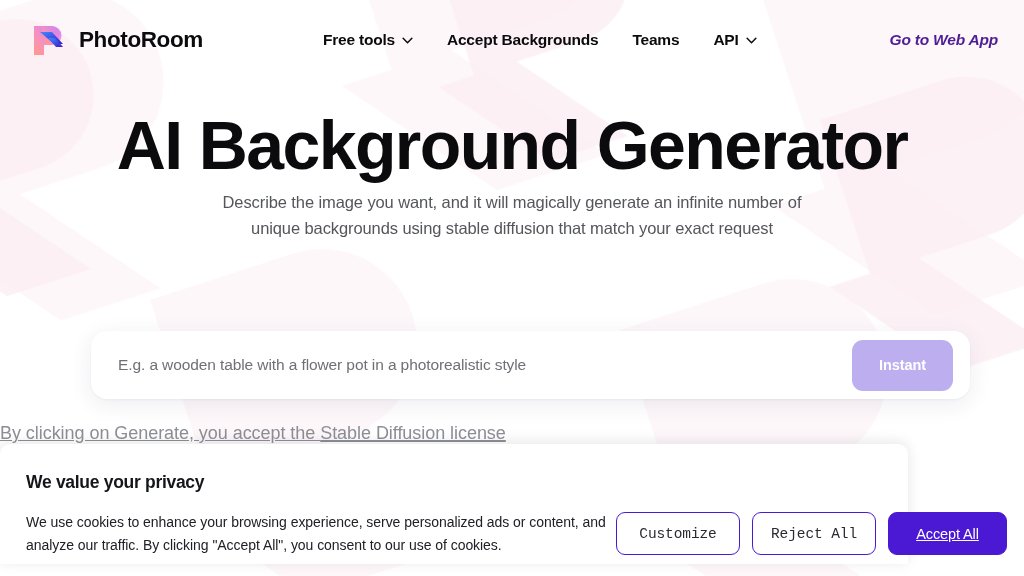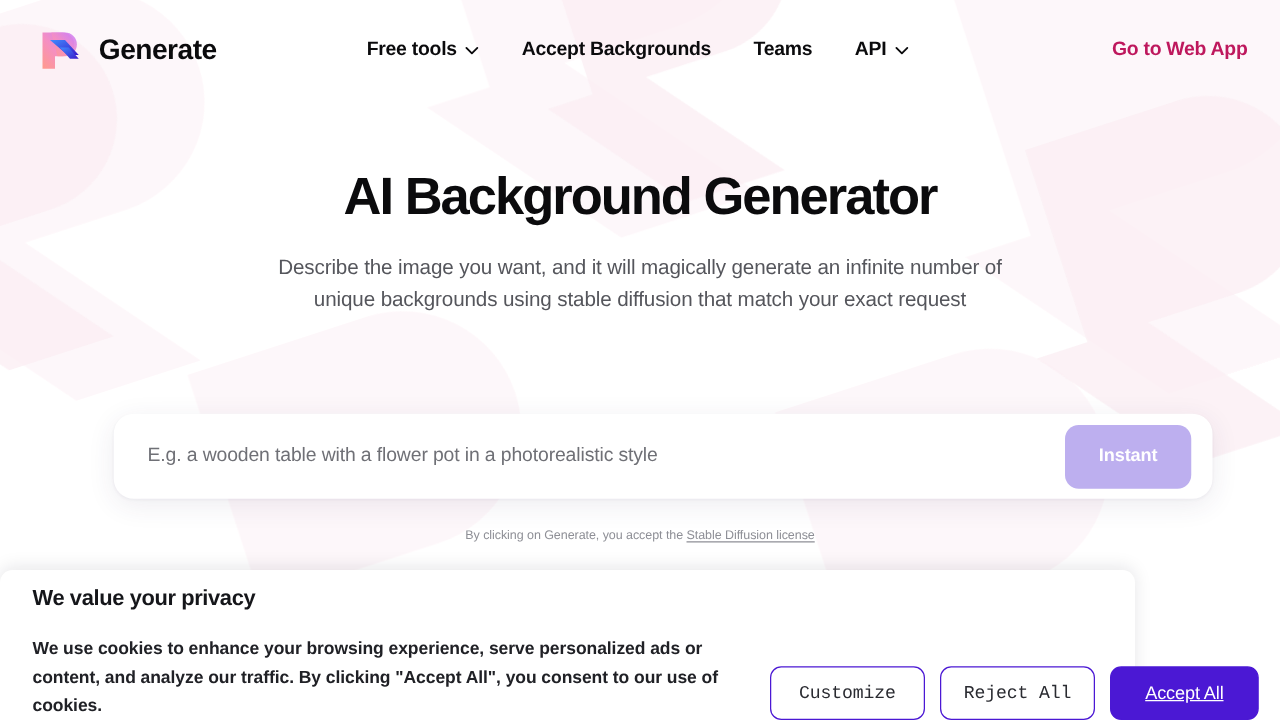--- a/index.html
+++ b/index.html
@@ -95,36 +95,37 @@
 
   .header-right {
     margin-left: auto;
     display: flex;
     align-items: center;
   }
 
   .cta-link {
     font-size: 15.5px;
     font-weight: bold;
-    color: #be185d;
+    color: #4c1d95;
     letter-spacing: -0.2px;
     cursor: pointer;
     white-space: nowrap;
+    font-style: italic;
   }
 
   
   .hero {
     text-align: center;
     position: relative;
     z-index: 2;
   }
 
   .hero-title {
-    margin-top: 46px;
-    font-size: 42px;
+    margin-top: 34px;
+    font-size: 68px;
     line-height: 62px;
     font-weight: bold;
     letter-spacing: -1.6px;
     color: #0b0b0d;
   }
 
   .hero-sub {
     margin: 14px auto 12px;
     width: 580px;
     font-size: 16.5px;
@@ -179,49 +180,49 @@
     letter-spacing: -0.1px;
     cursor: pointer;
   }
 
   
   .disclaimer {
     position: absolute;
     top: 423px;
     left: 0;
     width: 1024px;
-    text-align: center;
-    font-size: 10px;
+    font-size: 18px;
     color: #8e8f96;
     letter-spacing: -0.05px;
     z-index: 2;
+    text-decoration: underline;
   }
 
   .disclaimer a {
     color: #8e8f96;
     text-decoration: underline;
     text-underline-offset: 2px;
     cursor: pointer;
   }
 
   
   .cookie-banner {
     position: absolute;
     left: 0;
-    bottom: 0;
+    bottom: 12px;
     width: 908px;
     height: 120px;
     background: #ffffff;
     border-top-left-radius: 10px;
     border-top-right-radius: 10px;
     box-shadow: 0 -2px 14px rgba(20, 20, 40, 0.10);
     z-index: 10;
     padding: 18px 26px 0 26px;
     display: flex;
-    align-items: flex-end;
+    align-items: center;
   }
 
   .cookie-text-col {
     flex: 0 0 auto;
     width: 590px;
     padding-top: 2px;
   }
 
   .cookie-title {
     font-size: 17.5px;
@@ -230,21 +231,20 @@
     letter-spacing: -0.3px;
     margin-bottom: 18px;
   }
 
   .cookie-body {
     font-size: 14px;
     line-height: 23px;
     color: #202126;
     letter-spacing: -0.05px;
     width: 580px;
-    font-weight: bold;
   }
 
   .cookie-actions {
     margin-left: auto;
     display: flex;
     align-items: center;
     gap: 12px;
     padding-top: 41px;
   }
 
@@ -334,21 +334,21 @@
           <linearGradient id="gblue" x1="0" y1="0" x2="1" y2="1">
             <stop offset="0%" stop-color="#3f8cff"></stop>
             <stop offset="100%" stop-color="#3b18c9"></stop>
           </linearGradient>
         </defs>
         <path d="M6 6 H22 A9.5 9.5 0 0 1 22 25 H16 V35 H6 Z" fill="url(#gpink)"></path>
         <path d="M13 6 H24 A9.5 9.5 0 0 1 24 25 H18 Z" fill="url(#gpink)" opacity="0.9"></path>
         <path d="M12 12 L24 12 L35 24 L26 24 Z" fill="url(#gblue)"></path>
         <path d="M20 18 L27 18 L35 27 L28 27 Z" fill="url(#gblue)"></path>
       </svg>
-      <span class="brand-name">Generate</span>
+      <span class="brand-name">PhotoRoom</span>
     </div>
 
     <nav class="nav">
 
       <div class="nav-item">
         <span>Free tools</span>
         <svg class="chev" viewBox="0 0 12 8" aria-hidden="true">
           <path d="M1 1.5 L6 6.5 L11 1.5" fill="none" stroke="#0b0b0d" stroke-width="1.7" stroke-linecap="round" stroke-linejoin="round"></path>
         </svg>
       </div>

